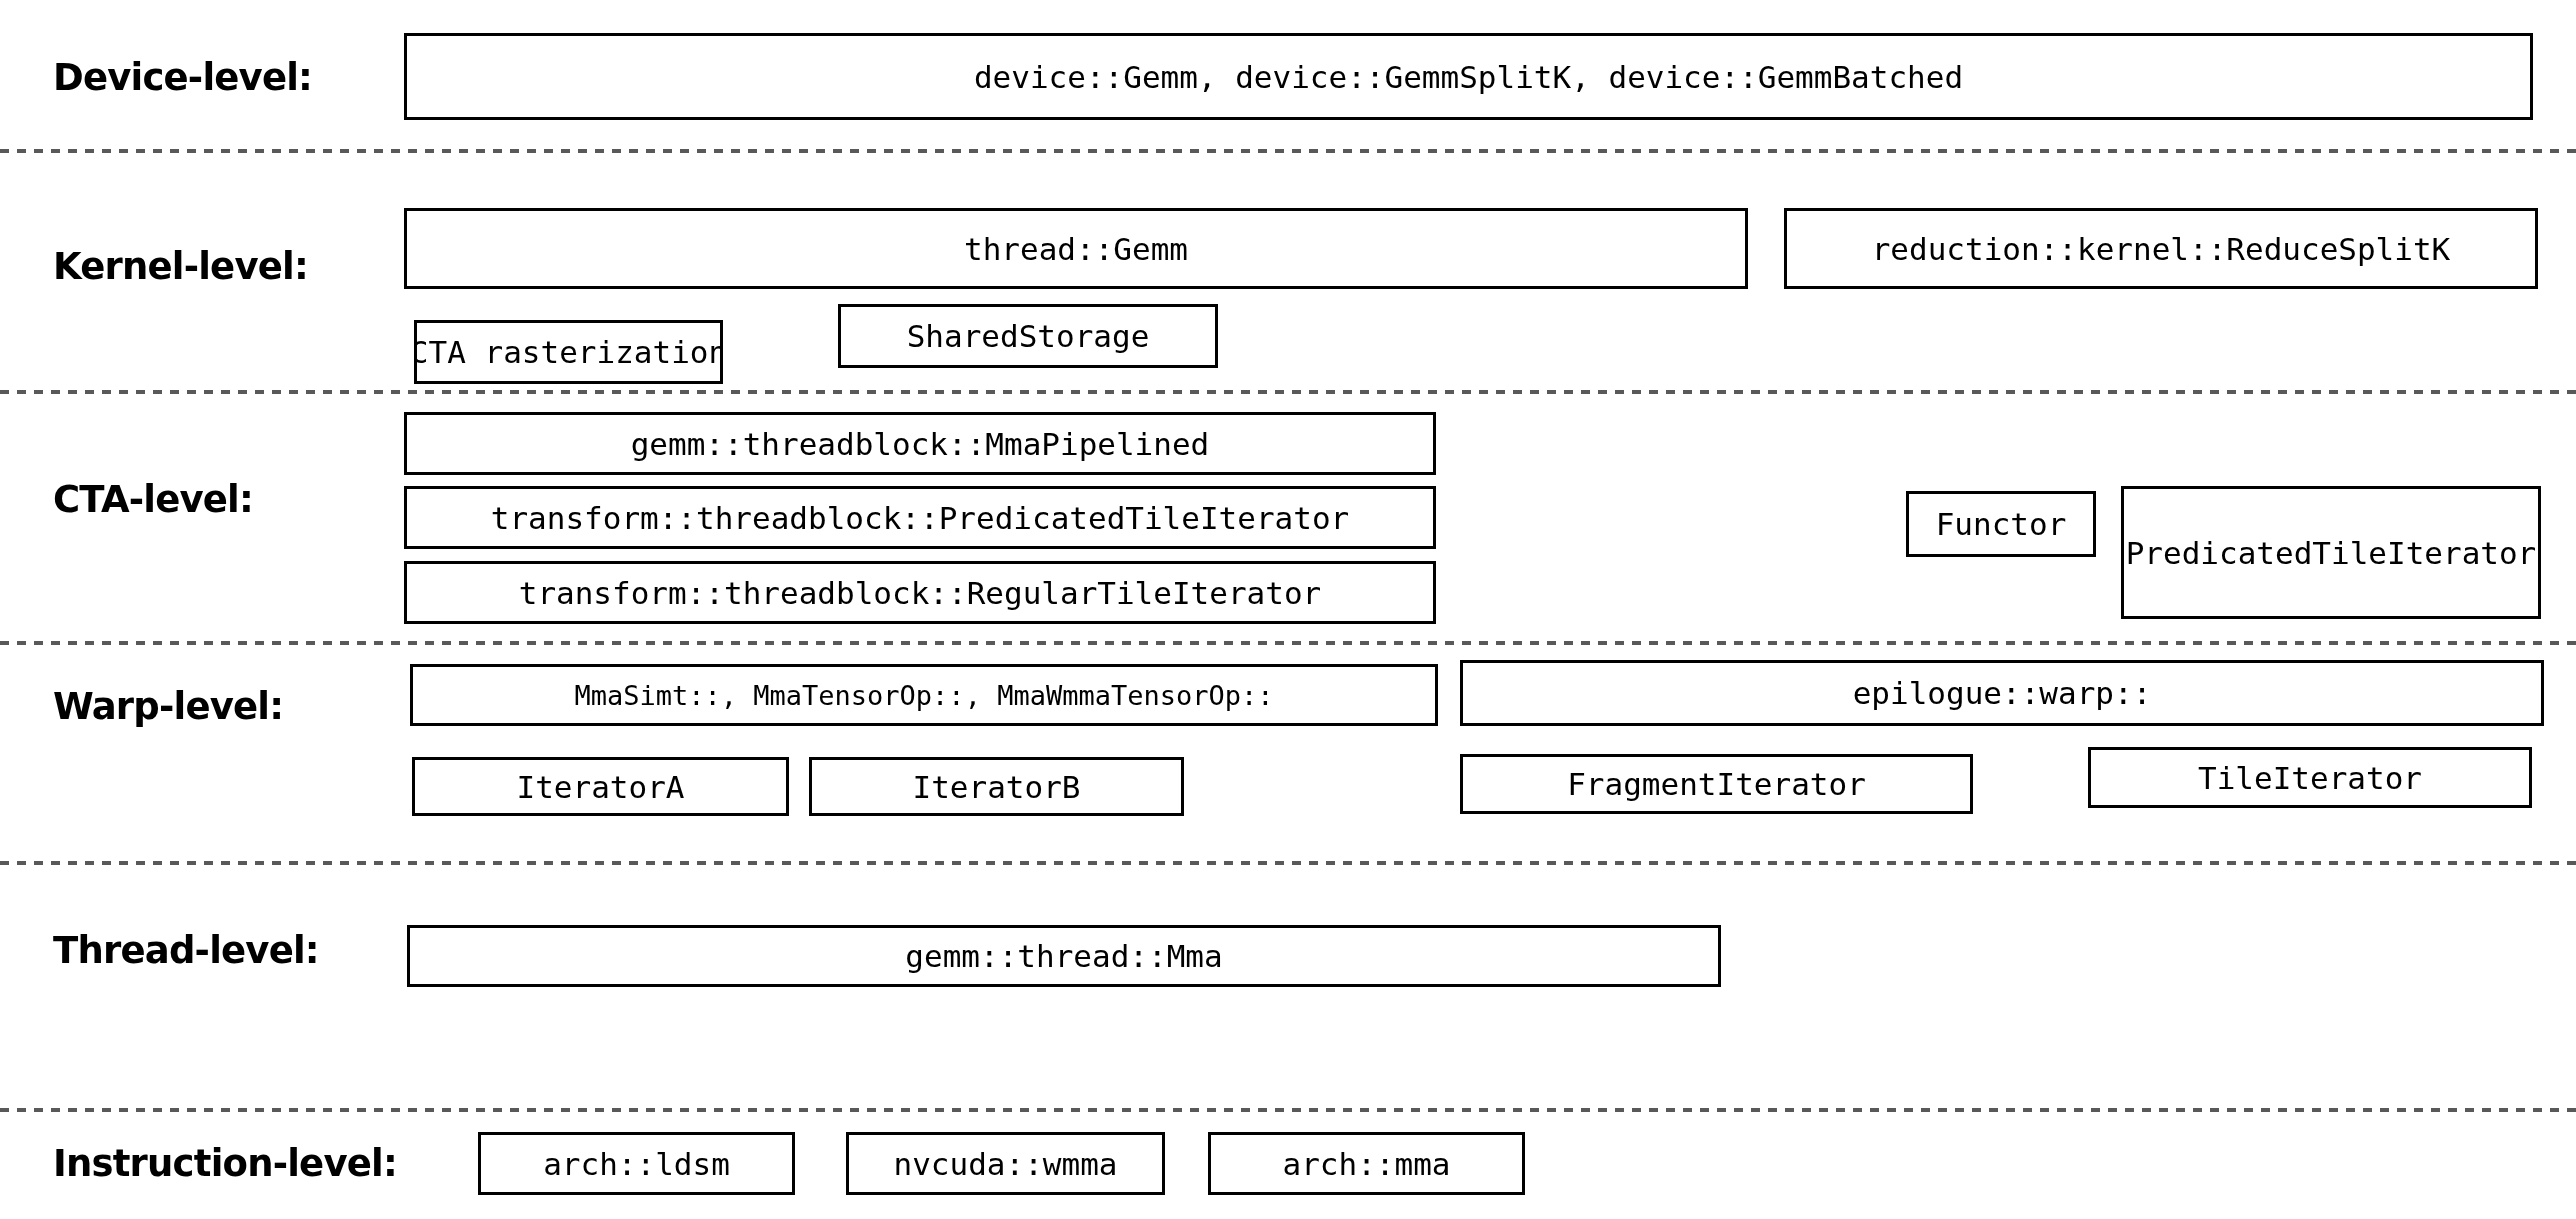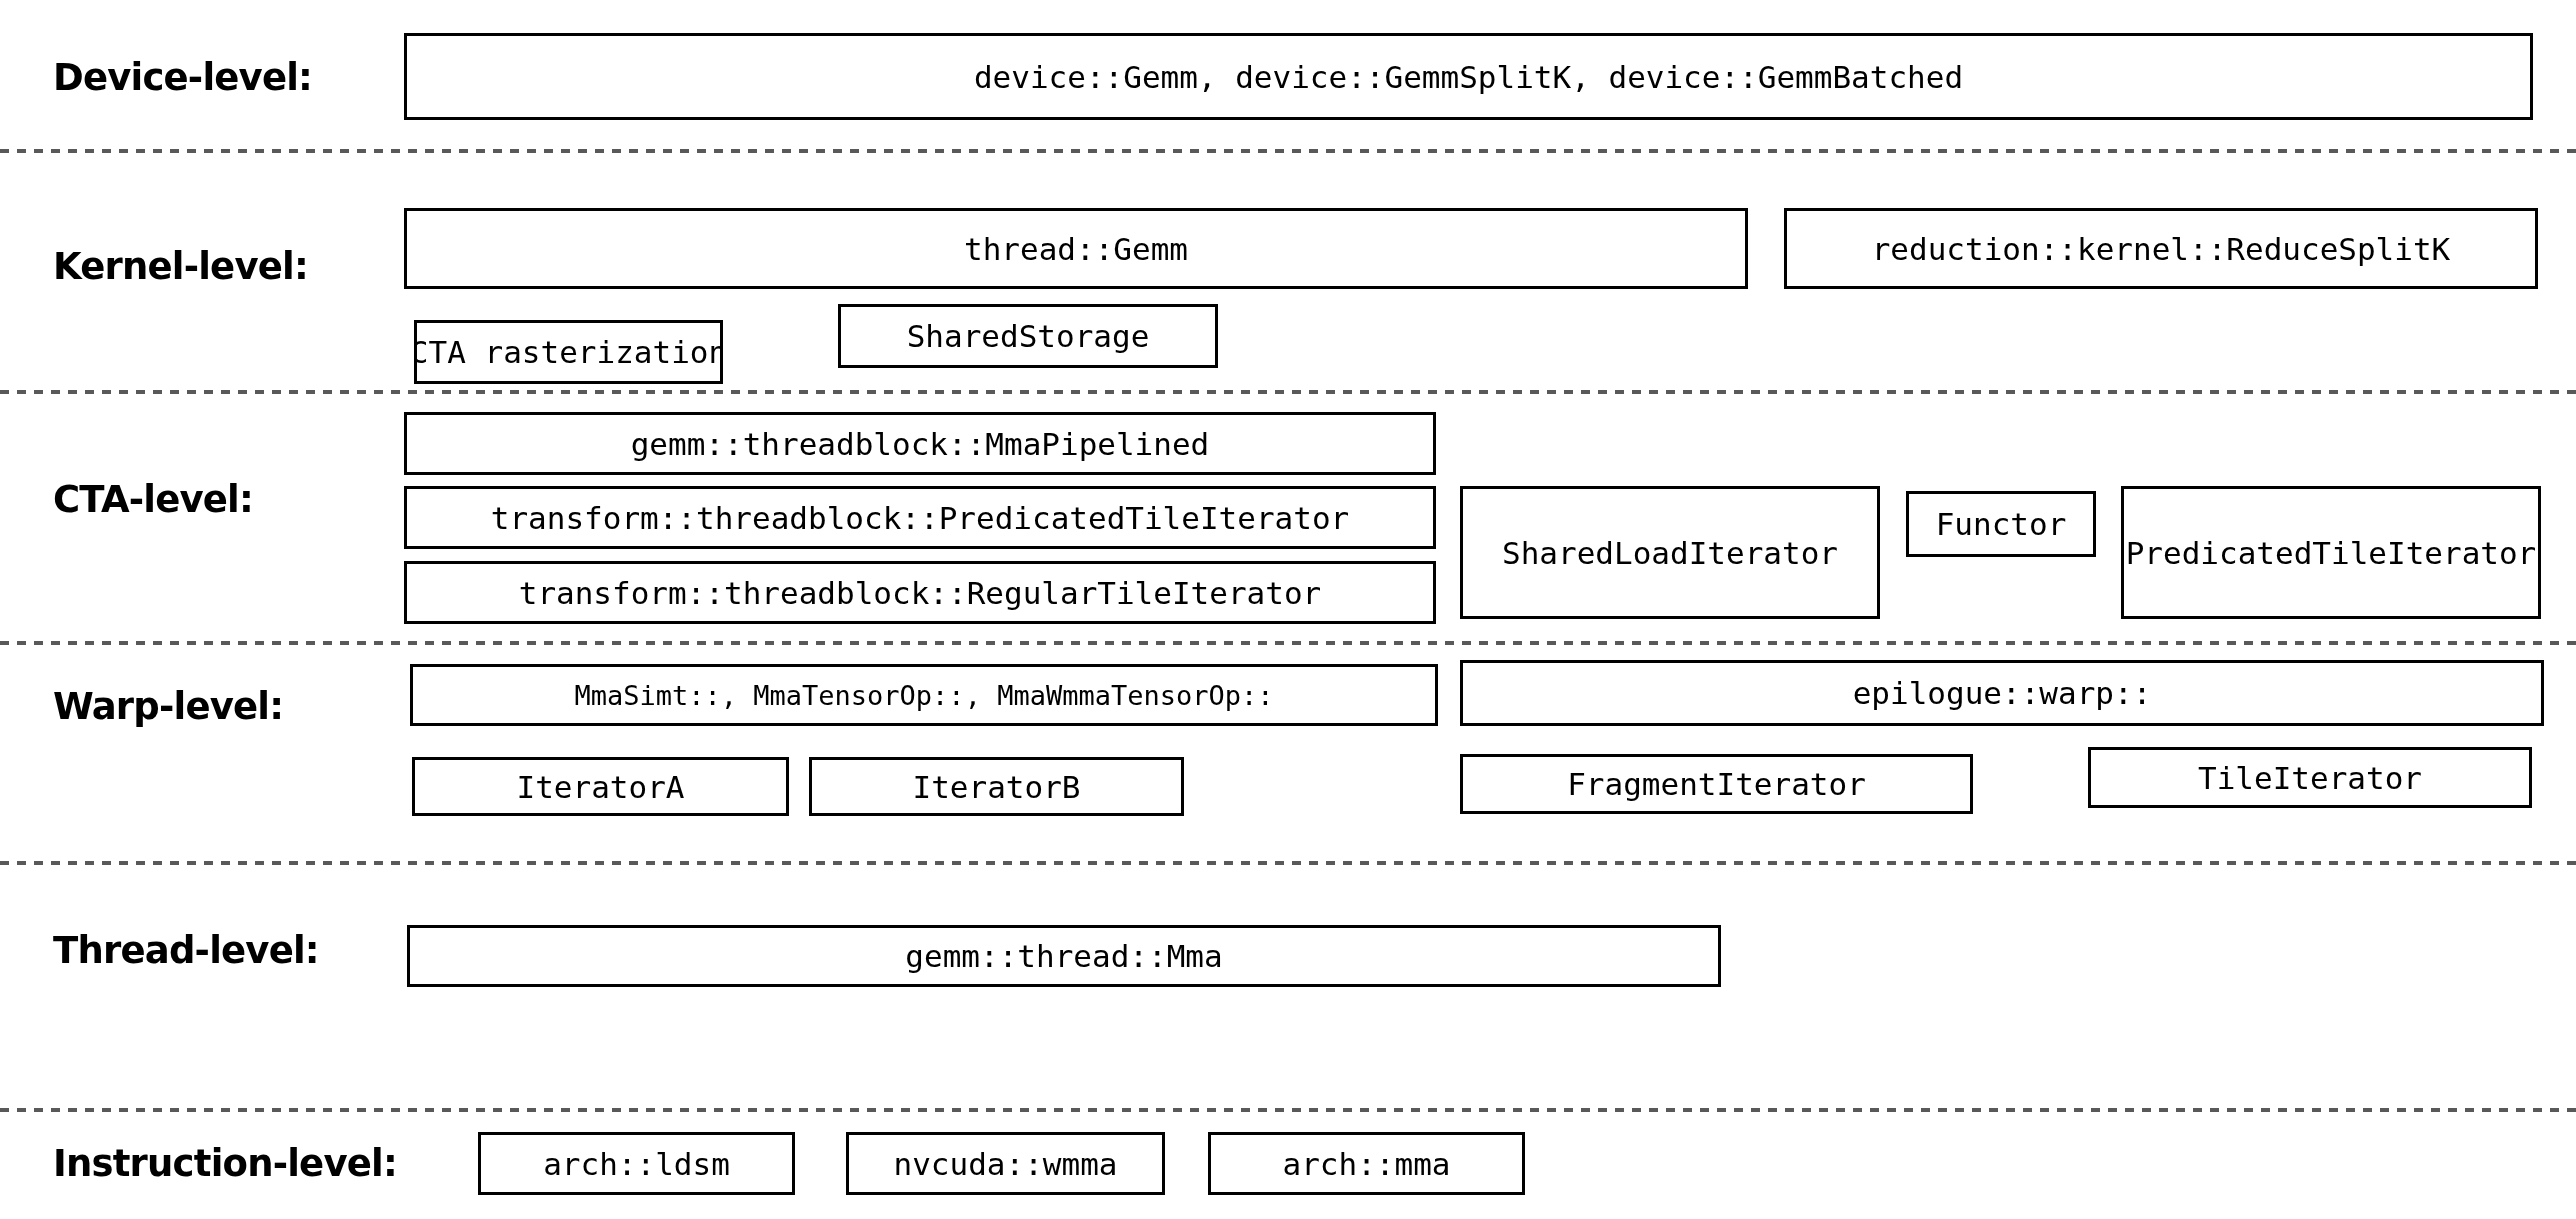--- a/index.html
+++ b/index.html
@@ -70,21 +70,20 @@
 
   <div class="box" style="left:404px; top:33px; width:2129px; height:87px">device::Gemm, device::GemmSplitK, device::GemmBatched</div>
 
   <div class="box" style="left:404px; top:208px; width:1344px; height:81px">thread::Gemm</div>
   <div class="box" style="left:1784px; top:208px; width:754px; height:81px">reduction::kernel::ReduceSplitK</div>
   <div class="box" style="left:414px; top:320px; width:309px; height:64px">CTA rasterization</div>
   <div class="box" style="left:838px; top:304px; width:380px; height:64px">SharedStorage</div>
 
   <div class="box" style="left:404px; top:412px; width:1032px; height:63px">gemm::threadblock::MmaPipelined</div>
   <div class="box" style="left:404px; top:486px; width:1032px; height:63px">transform::threadblock::PredicatedTileIterator</div>
-  <div class="box" style="left:1460px; top:486px; width:420px; height:133px">SharedLoadIterator</div>
   <div class="box" style="left:1906px; top:491px; width:190px; height:66px">Functor</div>
   <div class="box" style="left:2121px; top:486px; width:420px; height:133px">PredicatedTileIterator</div>
   <div class="box small-text" style="left:410px; top:664px; width:1028px; height:62px">MmaSimt::, MmaTensorOp::, MmaWmmaTensorOp::</div>
 
   <div class="box" style="left:404px; top:561px; width:1032px; height:63px">transform::threadblock::RegularTileIterator</div>
   <div class="box" style="left:1460px; top:660px; width:1084px; height:66px">epilogue::warp::</div>
   <div class="box" style="left:412px; top:757px; width:377px; height:59px">IteratorA</div>
   <div class="box" style="left:809px; top:757px; width:375px; height:59px">IteratorB</div>
   <div class="box" style="left:1460px; top:754px; width:513px; height:60px">FragmentIterator</div>
   <div class="box" style="left:2088px; top:747px; width:444px; height:61px">TileIterator</div>

